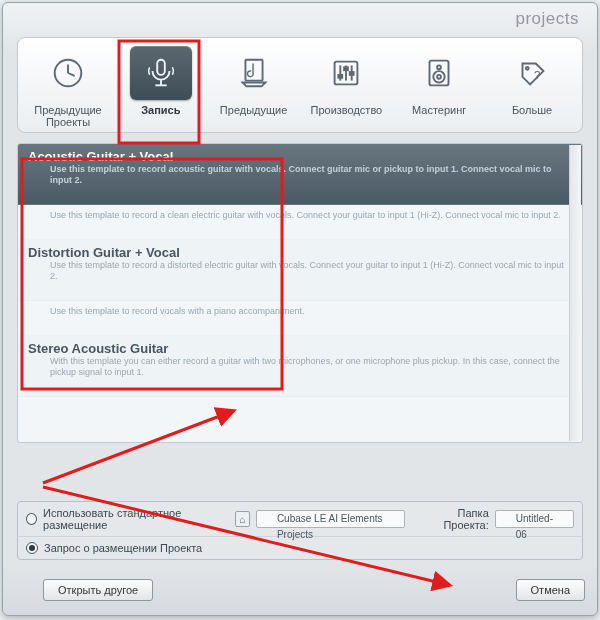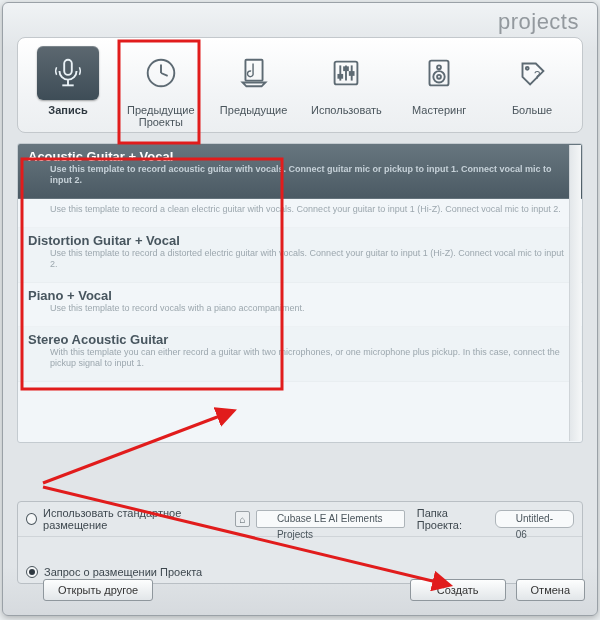--- a/index.html
+++ b/index.html
@@ -16,21 +16,21 @@
     background: linear-gradient(#f0f3f5, #e1e5e8 8%, #e1e5e8 92%, #d6dade);
     border: 1px solid #9aa1a7;
     border-radius: 6px;
     box-shadow: 0 2px 6px rgba(0,0,0,.25);
   }
   .titlebar {
     height: 28px; position: relative;
   }
   .brand-right {
     position: absolute; right: 18px; top: 6px;
-    color: #93999e; font-size: 22px; font-weight: 400;
+    color: #93999e; font-size: 17px; font-weight: 400;
     letter-spacing: .5px;
   }
 
   
   .tabs-panel {
     margin: 6px 14px 0 14px;
     background: linear-gradient(#ffffff, #f2f4f6 60%, #eceff1);
     border: 1px solid #c3c8cc;
     border-radius: 8px;
     padding: 8px 6px 4px 6px;
@@ -64,21 +64,21 @@
   .list-area {
     margin: 10px 14px 0 14px;
     height: 300px;
     background: #f2f6f9;
     border: 1px solid #c4cbd0;
     border-radius: 3px;
     overflow: hidden;
     position: relative;
   }
   .tpl {
-    padding: 5px 10px 12px 10px;
+    padding: 5px 10px 18px 10px;
     border-bottom: 1px solid rgba(0,0,0,0.02);
     cursor: pointer;
   }
   .tpl-title { font-size: 13px; font-weight: 700; color: #48565f; }
   .tpl-desc  { font-size: 9px; color: #9ca7ae; line-height: 11px; padding-left: 22px; }
   .tpl.selected {
     background: linear-gradient(#67767f, #4b5a64);
   }
   .tpl.selected .tpl-title { color: #ffffff; }
   .tpl.selected .tpl-desc  { color: #c6d1d8; font-weight: bold; }
@@ -95,43 +95,43 @@
     position: absolute; left: 14px; right: 14px; top: 498px;
     border: 1px solid #b9bfc4; border-radius: 4px;
     background: #e4e8eb;
     font-size: 11px; color: #3e484f;
   }
   .opt-row {
     display: flex; align-items: center; gap: 6px;
     padding: 5px 8px;
     border-bottom: 1px solid #cfd4d8;
   }
-  .opt-row:last-child { border-bottom: none; margin-top: 24px; }
+  .opt-row:last-child { border-bottom: none; }
   .radio {
     width: 12px; height: 12px; border-radius: 50%;
     border: 1.5px solid #4a555c; display: inline-block; position: relative;
     background: #f5f7f8;
   }
   .radio.filled::after {
     content: ""; position:absolute; inset: 2px; border-radius: 50%;
     background: #2e3840;
   }
   .path-field, .folder-field {
     height: 18px; border: 1px solid #adb4b9; background: #f8fafb;
     font-size: 10px; color: #4a555c; padding: 0 20px; line-height: 16px;
     border-radius: 2px;
   }
   .path-browse {
     width: 16px; height: 16px; border: 1px solid #9ba2a7;
     border-radius: 2px; display:inline-flex; align-items:center; justify-content:center;
     font-size: 10px; color:#4b565d; background:#edf0f2; cursor:pointer;
   }
   .path-field { width: 160px; }
-  .folder-label { margin-left: 6px; }
-  .folder-field { width: 80px; border-radius: 6px; }
+  .folder-label { margin-left: 6px; text-align: right; }
+  .folder-field { width: 80px; }
 
   
   .footer {
     position: absolute; left: 12px; right: 12px; bottom: 14px;
     display: flex; align-items: flex-end; padding-left: 28px;
   }
   .btn {
     height: 22px; padding: 0 14px;
     font-size: 11px; color: #333;
     border: 1px solid #8f979d; border-radius: 3px;
@@ -147,43 +147,43 @@
 <body>
 
 <div class="window">
 
   <div class="titlebar">
     <div class="brand-right">projects</div>
   </div>
 
   <div class="tabs-panel">
 
+    <div class="tab">
+      <div class="icon-box">
+        <svg width="38" height="38" viewBox="0 0 40 40">
+            <circle cx="20" cy="20" r="14"></circle>
+            <line x1="20" y1="20" x2="20" y2="11"></line>
+            <line x1="20" y1="20" x2="27" y2="23"></line>
+          </svg>
+      </div>
+      <div class="tab-label">Предыдущие Проекты</div>
+    </div>
+
     <div class="tab active">
       <div class="icon-box">
         <svg width="38" height="38" viewBox="0 0 40 40">
           <rect x="16" y="6" width="8" height="16" rx="4"></rect>
           <path d="M11 18a9 9 0 0 0 18 0"></path>
           <line x1="20" y1="27" x2="20" y2="33"></line>
             <line x1="14" y1="33" x2="26" y2="33"></line>
           <path d="M8 14q-2 4 0 8" stroke-width="1.5"></path>
             <path d="M32 14q2 4 0 8" stroke-width="1.5"></path>
         </svg>
       </div>
       <div class="tab-label">Запись</div>
-    </div>
-
-    <div class="tab">
-      <div class="icon-box">
-        <svg width="38" height="38" viewBox="0 0 40 40">
-            <circle cx="20" cy="20" r="14"></circle>
-            <line x1="20" y1="20" x2="20" y2="11"></line>
-            <line x1="20" y1="20" x2="27" y2="23"></line>
-          </svg>
-      </div>
-      <div class="tab-label">Предыдущие Проекты</div>
     </div>
 
     <div class="tab">
       <div class="icon-box">
         <svg width="38" height="38" viewBox="0 0 40 40">
           <rect x="11" y="6" width="18" height="22" rx="1"></rect>
           <path d="M19 10v10a3 3 0 1 1-2-2" stroke-width="1.5"></path>
           <path d="M8 30h24l-4 4H12z"></path>
         </svg>
       </div>
@@ -195,21 +195,21 @@
         <svg width="38" height="38" viewBox="0 0 40 40">
           <rect x="8" y="8" width="24" height="24" rx="2"></rect>
           <line x1="14" y1="12" x2="14" y2="28"></line>
             <line x1="20" y1="12" x2="20" y2="28"></line>
             <line x1="26" y1="12" x2="26" y2="28"></line>
           <rect x="12" y="22" width="4" height="3" fill="#5d6a73"></rect>
             <rect x="18" y="14" width="4" height="3" fill="#5d6a73"></rect>
             <rect x="24" y="19" width="4" height="3" fill="#5d6a73"></rect>
         </svg>
       </div>
-      <div class="tab-label">Использовать</div>
+      <div class="tab-label">Производство</div>
     </div>
 
     <div class="tab">
       <div class="icon-box">
         <svg width="38" height="38" viewBox="0 0 40 40">
           <rect x="10" y="7" width="20" height="26" rx="2"></rect>
           <circle cx="20" cy="14" r="2"></circle>
             <circle cx="20" cy="24" r="6"></circle>
             <circle cx="20" cy="24" r="2"></circle>
         </svg>
@@ -235,21 +235,20 @@
       <div class="tpl-desc">Use this template to record acoustic guitar with vocals. Connect guitar mic or pickup to input  1. Connect vocal mic to input 2.</div>
     </div>
     <div class="tpl">
       <div class="tpl-desc">Use this template to record a clean electric guitar with vocals. Connect your guitar to input  1 (Hi-Z). Connect vocal mic to input 2.</div>
     </div>
     <div class="tpl alt">
       <div class="tpl-title">Distortion Guitar + Vocal</div>
       <div class="tpl-desc">Use this template to record a distorted electric guitar with vocals. Connect your guitar to input  1 (Hi-Z). Connect vocal mic to input 2.</div>
     </div>
     <div class="tpl">
-      <div class="tpl-title">Piano + Vocal</div>
       <div class="tpl-desc">Use this template to record vocals with a piano accompaniment.</div>
     </div>
     <div class="tpl alt">
       <div class="tpl-title">Stereo Acoustic Guitar</div>
       <div class="tpl-desc">With this template you can either record a guitar with two microphones, or one microphone plus pickup. In this case, connect the pickup signal to input 1.</div>
     </div>
     <div class="scrollbar"></div>
   </div>
 
   <div class="options">
@@ -263,21 +262,20 @@
     </div>
     <div class="opt-row">
       <span class="radio filled"></span>
       <span>Запрос о размещении Проекта</span>
     </div>
   </div>
 
   <div class="footer">
     <button class="btn">Открыть другое</button>
     <span class="spacer"></span>
-    <button class="btn" style="padding:0 26px">Создать</button>
     <span style="width:10px"></span>
     <button class="btn">Отмена</button>
   </div>
 
   <svg class="anno" width="596" height="614">
     <defs>
       <marker id="ah" viewBox="0 0 10 10" refX="8" refY="5" markerWidth="7" markerHeight="7" orient="auto-start-reverse">
         <path d="M0 0L10 5L0 10z" fill="#e11c1c"></path>
       </marker>
     </defs>

